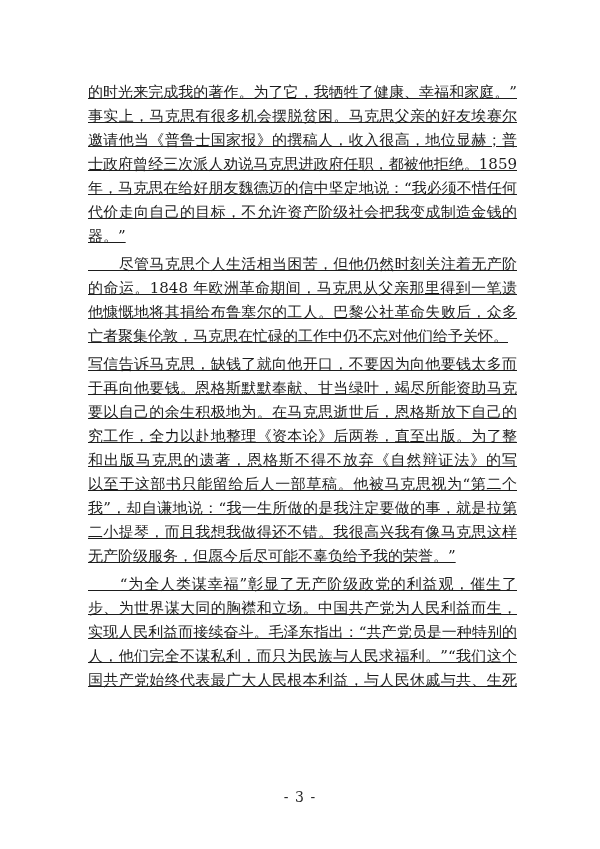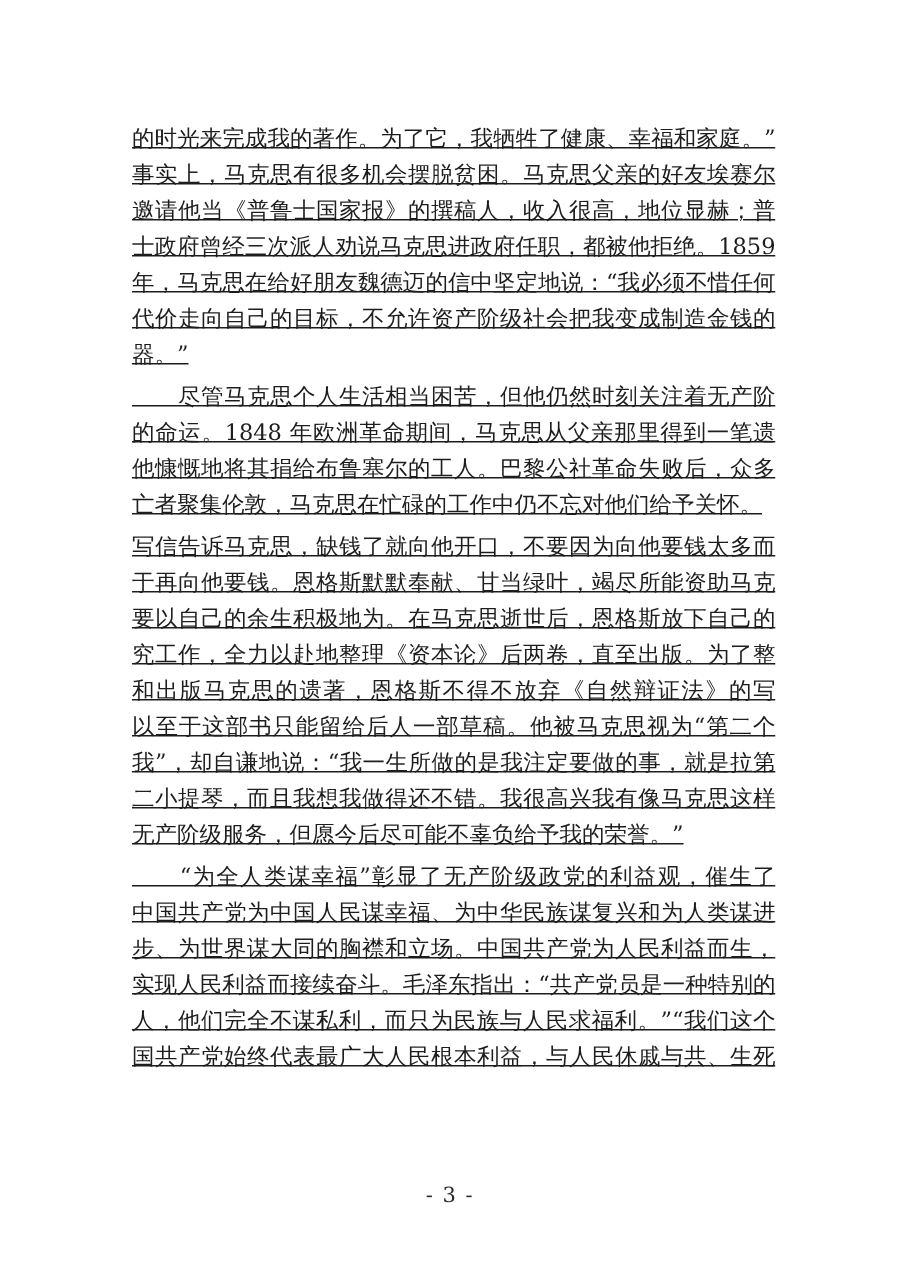--- a/index.html
+++ b/index.html
@@ -80,21 +80,20 @@
         <div class="line">要以自己的余生积极地为。在马克思逝世后，恩格斯放下自己的研</div>
         <div class="line">究工作，全力以赴地整理《资本论》后两卷，直至出版。为了整理</div>
         <div class="line">和出版马克思的遗著，恩格斯不得不放弃《自然辩证法》的写作，</div>
         <div class="line">以至于这部书只能留给后人一部草稿。他被马克思视为“第二个</div>
         <div class="line">我”，却自谦地说：“我一生所做的是我注定要做的事，就是拉第</div>
         <div class="line">二小提琴，而且我想我做得还不错。我很高兴我有像马克思这样出</div>
         <div class="line no-just">无产阶级服务，但愿今后尽可能不辜负给予我的荣誉。”</div>
       </div>
       <div class="para">
         <div class="line">　　“为全人类谋幸福”彰显了无产阶级政党的利益观，催生了</div>
-        <div class="line">中国共产党为中国人民谋幸福、为中华民族谋复兴和为人类谋进</div>
         <div class="line">步、为世界谋大同的胸襟和立场。中国共产党为人民利益而生，为</div>
         <div class="line">实现人民利益而接续奋斗。毛泽东指出：“共产党员是一种特别的</div>
         <div class="line">人，他们完全不谋私利，而只为民族与人民求福利。”“我们这个</div>
         <div class="line">国共产党始终代表最广大人民根本利益，与人民休戚与共、生死相</div>
       </div>
     </div>
   <div class="footer">
     <span>- 3 -</span>
   </div>
 </div>

